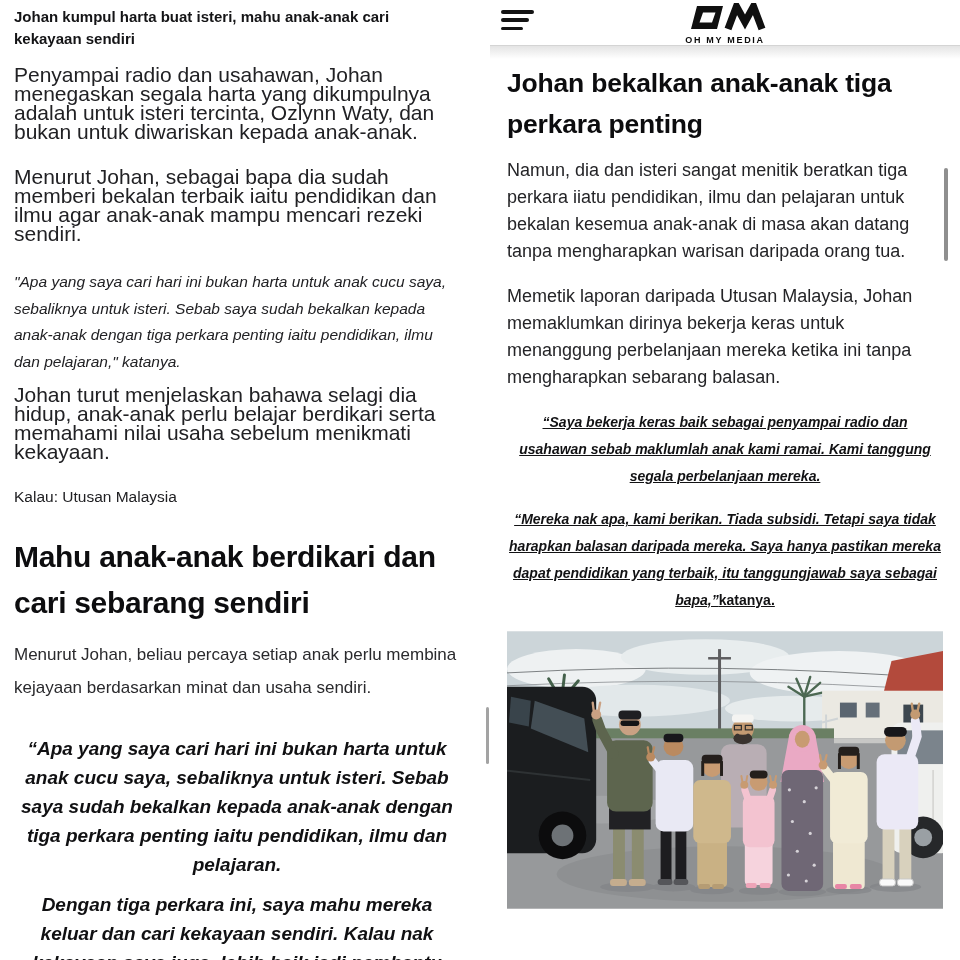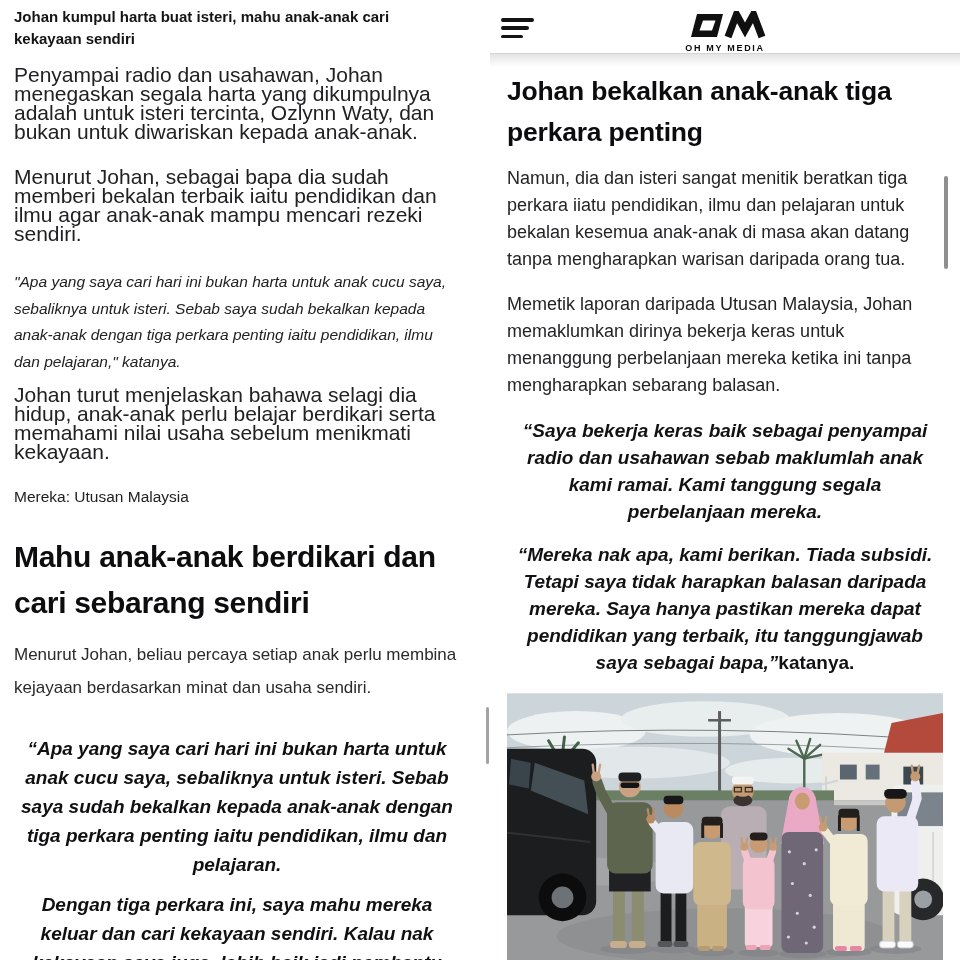--- a/index.html
+++ b/index.html
@@ -16,51 +16,51 @@
   .lp-heading { font-size:15px; line-height:21.5px; font-weight:700; margin:0 0 16px; color:#141416; }
   .lp-body   { font-size:21px; line-height:19px; margin:0 0 26px; color:#212124; }
   .lp-quote  { font-size:15.5px; line-height:26.5px; font-style:italic; margin:0 0 10px; color:#212124; }
   .lp-source { font-size:15.5px; line-height:19px; margin:0; color:#212124; }
   .lp-h1     { font-size:30px; line-height:46px; font-weight:800; letter-spacing:-0.3px; margin:28px 0 12px; color:#0d0d0f; }
   .lp-body2  { font-size:17px; line-height:33px; margin:0 0 30px; color:#2a2a2d; }
   .lp-bquote { font-size:19px; line-height:29px; font-weight:700; font-style:italic; text-align:center; margin:0 2px 11px; color:#101012; }
   .sb-left { position:absolute; right:1px; bottom:0; width:3.5px; height:57px; background:#a3a3a3; border-radius:2px; }
 
   
-  .pane-right { position:relative; width:470px; height:696px; background:#fff;margin-top:8px; }
+  .pane-right { position:relative; width:470px; height:696px; background:#fff; }
   .rp-header { position:relative; height:46px; background:#fff; border-bottom:1px solid #d4d4d4; }
   .hamburger { position:absolute; left:11px; top:10px; width:36px; height:26px; cursor:pointer; }
   .hamburger i { display:block; height:3.5px; background:#141414; border-radius:2px; margin-bottom:4.8px; }
   .hamburger i:nth-child(1){ width:33px; }
   .hamburger i:nth-child(2){ width:28px; }
   .hamburger i:nth-child(3){ width:22px; }
   .logo-wrap { position:absolute; left:50%; top:3px; transform:translateX(-50%); text-align:center; cursor:pointer; }
   .logo-caption { font-size:9px; font-weight:700; letter-spacing:1.7px; color:#0b0b0b; margin-top:-1px; white-space:nowrap; }
   .rp-shadow { height:13px; background:linear-gradient(#e4e4e4, rgba(255,255,255,0)); }
   .rp-article { padding:0 17px; }
   .rp-title { font-size:26.5px; line-height:41px; font-weight:800; letter-spacing:-0.2px; margin:4px 0 12px; color:#0c0c0e; }
   .rp-body  { font-size:18px; line-height:27px; margin:0 0 18px; color:#242427; }
-  .rp-quote { font-size:19px; line-height:27px; font-weight:700; font-style:italic; text-align:center; margin:16px 1px 0; color:#121214; }
+  .rp-quote { font-size:14px; line-height:27px; font-weight:700; font-style:italic; text-align:center; margin:16px 1px 0; color:#121214;text-decoration:underline; }
   .rp-quote .attr { font-style:normal; }
   .photo { margin:16px 0 0; width:100%; height:280px; overflow:hidden; }
   .photo svg { display:block; }
   .sb-right { position:absolute; right:12px; top:168px; width:4px; height:93px; background:#8f8f8f; border-radius:2px; }
 </style>
 </head>
 <body>
 
 <div class="page">
 
   <section class="pane-left">
     <h2 class="lp-heading">Johan kumpul harta buat isteri, mahu anak-anak cari kekayaan sendiri</h2>
     <p class="lp-body">Penyampai radio dan usahawan, Johan menegaskan segala harta yang dikumpulnya adalah untuk isteri tercinta, Ozlynn Waty, dan bukan untuk diwariskan kepada anak-anak.</p>
     <p class="lp-body">Menurut Johan, sebagai bapa dia sudah memberi bekalan terbaik iaitu pendidikan dan ilmu agar anak-anak mampu mencari rezeki sendiri.</p>
     <p class="lp-quote">"Apa yang saya cari hari ini bukan harta untuk anak cucu saya, sebaliknya untuk isteri. Sebab saya sudah bekalkan kepada anak-anak dengan tiga perkara penting iaitu pendidikan, ilmu dan pelajaran," katanya.</p>
     <p class="lp-body">Johan turut menjelaskan bahawa selagi dia hidup, anak-anak perlu belajar berdikari serta memahami nilai usaha sebelum menikmati kekayaan.</p>
-    <p class="lp-source">Mereka: Utusan Malaysia</p>
+    <p class="lp-source">Kalau: Utusan Malaysia</p>
     <h1 class="lp-h1">Mahu anak-anak berdikari dan cari sebarang sendiri</h1>
     <p class="lp-body2">Menurut Johan, beliau percaya setiap anak perlu membina kejayaan berdasarkan minat dan usaha sendiri.</p>
     <p class="lp-bquote">“Apa yang saya cari hari ini bukan harta untuk anak cucu saya, sebaliknya untuk isteri. Sebab saya sudah bekalkan kepada anak-anak dengan tiga perkara penting iaitu pendidikan, ilmu dan pelajaran.</p>
     <p class="lp-bquote">Dengan tiga perkara ini, saya mahu mereka keluar dan cari kekayaan sendiri. Kalau nak kekayaan saya juga, lebih baik jadi pembantu bekalkan,” ujarnya.</p>
     <div class="sb-left"></div>
   </section>
 
   <section class="pane-right">
     <header class="rp-header">
       <div class="hamburger">

